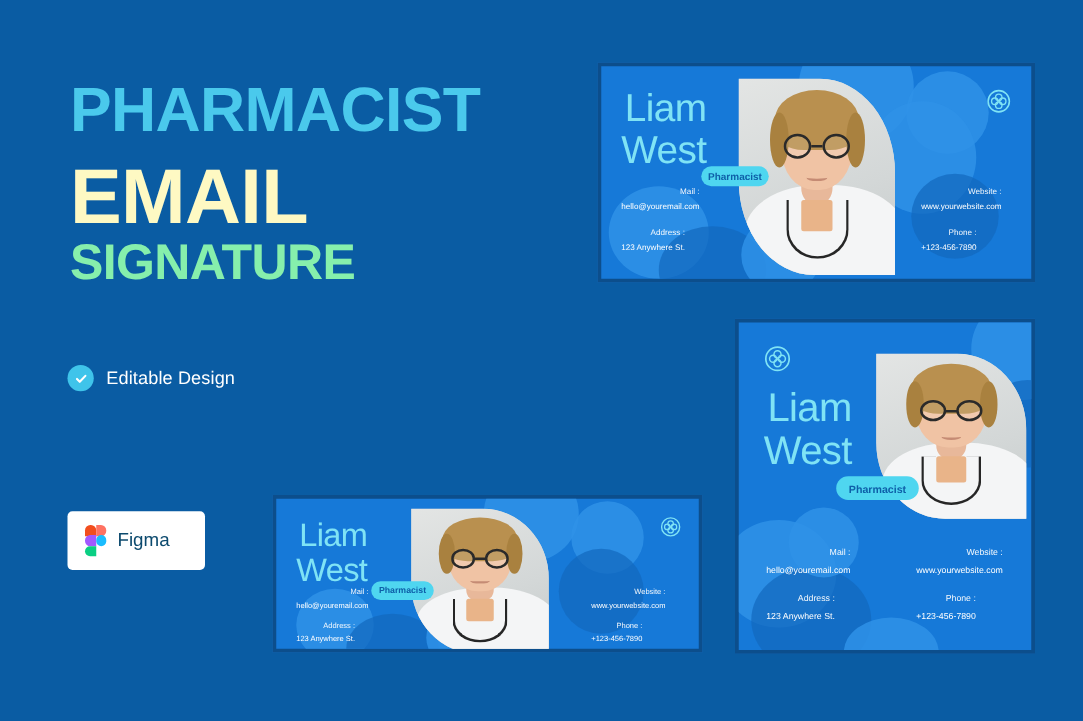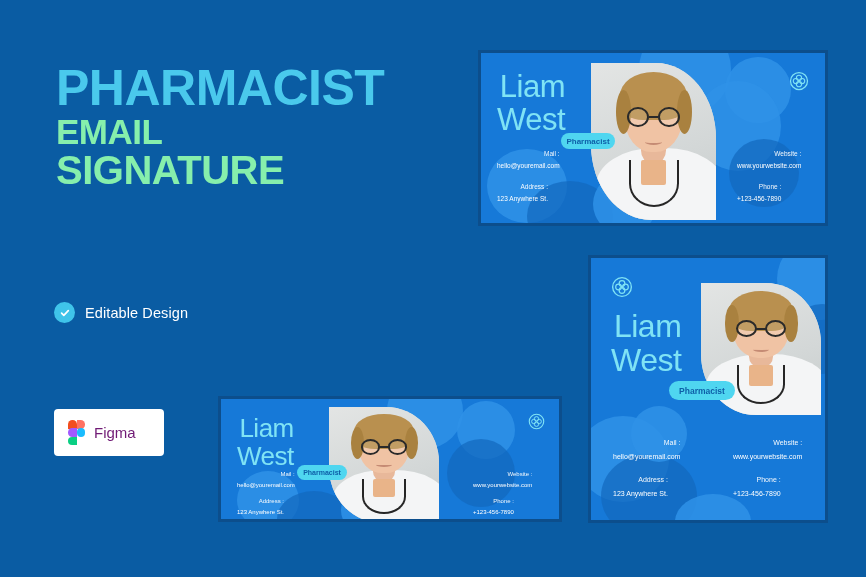--- a/index.html
+++ b/index.html
@@ -8,38 +8,38 @@
     font-family:"Liberation Sans", sans-serif;
     background:#0A5CA3;
     position:relative;
     overflow:hidden;
   }
 
   
   .promo-title { position:absolute; left:56px; top:62px; width:420px; }
   .promo-line { font-weight:bold; letter-spacing:-0.5px; line-height:1.04; }
   .promo-line.l1 { font-size:50px; color:#4AC9EC; }
-  .promo-line.l2 { font-size:35px; color:#86efac; }
+  .promo-line.l2 { font-size:62px; color:#fef9c3;margin-top:12px; }
   .promo-line.l3 { font-size:40px; color:#86efac; }
 
   .features { position:absolute; left:54px; top:292px; display:flex; align-items:center; gap:44px; }
-  .feature { display:flex; align-items:center; gap:10px;margin-top:10px; }
+  .feature { display:flex; align-items:center; gap:10px; }
   .check-circle {
     width:21px; height:21px; border-radius:50%;
     background:#3FC4EA; display:flex; align-items:center; justify-content:center; flex:0 0 auto;
   }
   .check-circle svg { display:block; }
   .feature-label { color:#FFFFFF; font-size:14.5px; letter-spacing:0.1px; white-space:nowrap; }
 
   .figma-badge {
     position:absolute; left:54px; top:409px;
     width:110px; height:47px; background:#FFFFFF; border-radius:4px;
     display:flex; align-items:center; gap:9px; padding-left:14px;
   }
-  .figma-label { color:#701a75; font-size:15px; }
+  .figma-label { color:#0c4a6e; font-size:15px; }
   .figma-mark { width:17px; height:25px; position:relative; flex:0 0 auto; }
   .figma-mark i { position:absolute; display:block; width:8.5px; height:8.5px; }
   .fm-r  { left:0;     top:0;     background:#F24E1E; border-radius:4.25px 4.25px 0 0; }
   .fm-o  { left:8.5px; top:0;     background:#FF7262; border-radius:0 4.25px 4.25px 0; }
   .fm-p  { left:0;     top:8.3px; background:#A259FF; border-radius:4.25px 0 0 4.25px; }
   .fm-b  { left:8.5px; top:8.3px; background:#1ABCFE; border-radius:50%; }
   .fm-g  { left:0;     top:16.6px;background:#0ACF83; border-radius:4.25px 0 0 4.25px; }
 
   
   .card {

